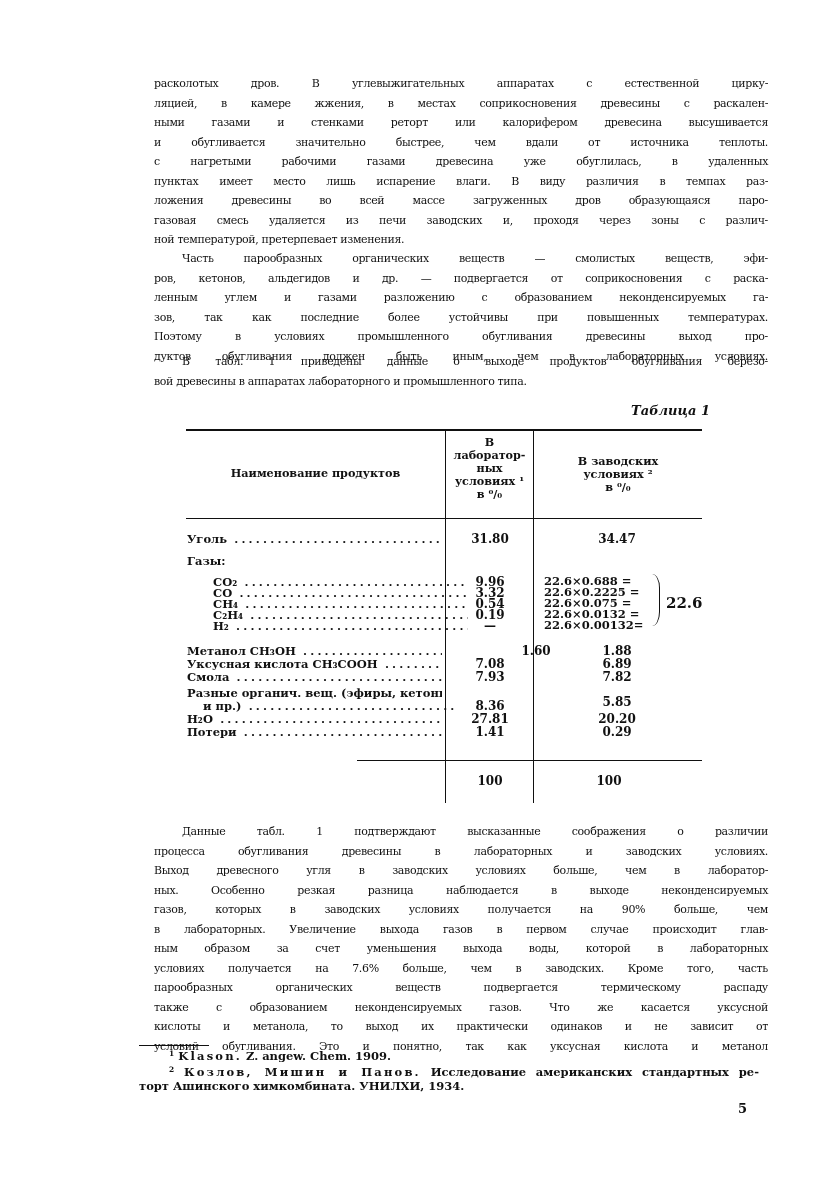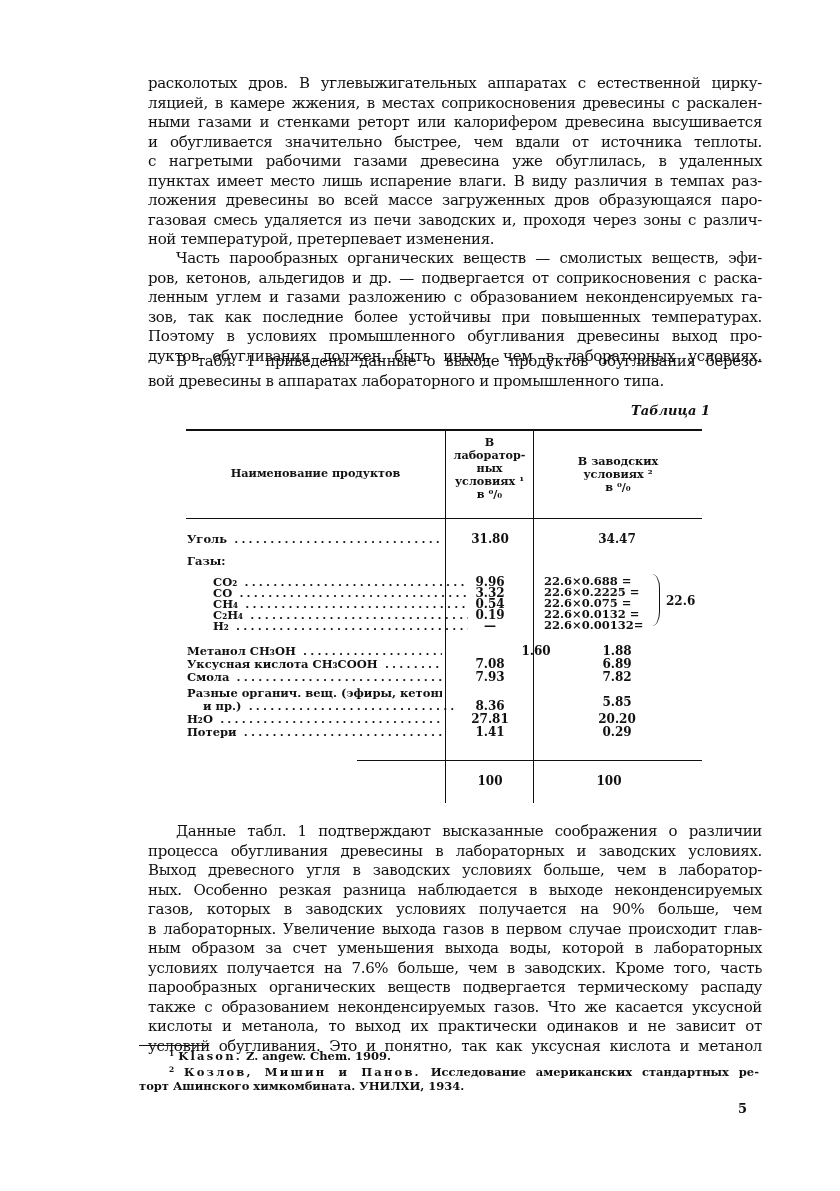--- a/index.html
+++ b/index.html
@@ -1,37 +1,37 @@
 <!DOCTYPE html>
 <html><head>
 <meta charset="utf-8">
 <style>
   html, body { margin: 0; padding: 0; background: #ffffff; }
   body { width: 840px; height: 1191px; position: relative; overflow: hidden; color: #111; font-family: "DejaVu Serif", "Liberation Serif", serif; }
   .page { position: absolute; left: 0; top: 0; width: 840px; height: 1191px; }
-  .para { position: absolute; left: 148px; width: 614px; font-size: 15px; line-height: 19.5px; text-align: justify; letter-spacing: -0.35px; font-family: "DejaVu Serif", serif; }
+  .para { position: absolute; left: 154px; width: 614px; font-size: 11px; line-height: 19.5px; text-align: justify; letter-spacing: -0.35px; font-family: "DejaVu Serif", serif; }
   .para .ln { display: block; white-space: nowrap; text-align-last: justify; text-align: justify; }
   .para .ln.last { text-align-last: left; }
   .para .ln.indent { padding-left: 28px; }
   #p1 { top: 74px; }
   #p2 { top: 249px; }
   #p3 { top: 352px; }
   #p4 { top: 822px; }
   .table-caption { position: absolute; left: 560px; top: 403px; width: 150px; text-align: right; font-style: italic; font-size: 13px; font-weight: bold; font-family: "DejaVu Serif", serif; }
   .rule { position: absolute; background: #111; }
   .cell { position: absolute; font-family: "DejaVu Serif", serif; font-weight: bold; font-size: 11.2px; line-height: 13px; }
   .hdr { text-align: center; }
   .row-label { position: absolute; left: 187px; width: 255px; font-size: 11.5px; font-weight: bold; line-height: 12.6px; white-space: nowrap; overflow: hidden; font-family: "DejaVu Serif", serif; }
   .row-label .dots { letter-spacing: 3.2px; }
   .val { position: absolute; font-size: 12px; font-weight: bold; text-align: center; line-height: 12.6px; font-family: "DejaVu Serif", serif; }
   .v1 { left: 447px; width: 86px; }
   .v2 { left: 537px; width: 160px; }
   .formula { position: absolute; left: 544px; font-size: 11.5px; font-weight: bold; line-height: 10.3px; white-space: nowrap; font-family: "DejaVu Serif", serif; }
   .brace { position: absolute; left: 651px; top: 574px; width: 8px; height: 52px; border-right: 1.6px solid #111; border-top-right-radius: 8px 14px; border-bottom-right-radius: 8px 14px; }
-  .brace-total { position: absolute; left: 666px; top: 594px; font-size: 12px; font-weight: bold; font-family: "DejaVu Serif", serif; }
+  .brace-total { position: absolute; left: 666px; top: 594px; font-size: 15px; font-weight: bold; font-family: "DejaVu Serif", serif; }
   .fn-rule { position: absolute; left: 139px; top: 1045px; width: 70px; height: 1px; background: #111; }
   .footnote { position: absolute; left: 139px; width: 620px; font-size: 11.5px; font-weight: bold; line-height: 13.5px; font-family: "DejaVu Serif", serif; }
   .footnote .spaced { letter-spacing: 2.2px; }
   .page-number { position: absolute; left: 738px; top: 1101px; font-size: 13px; font-weight: bold; font-family: "DejaVu Serif", serif; }
   sup { font-size: 65%; vertical-align: 4px; line-height: 0; }
 </style>
 </head>
 <body>
 
 <div class="page">

